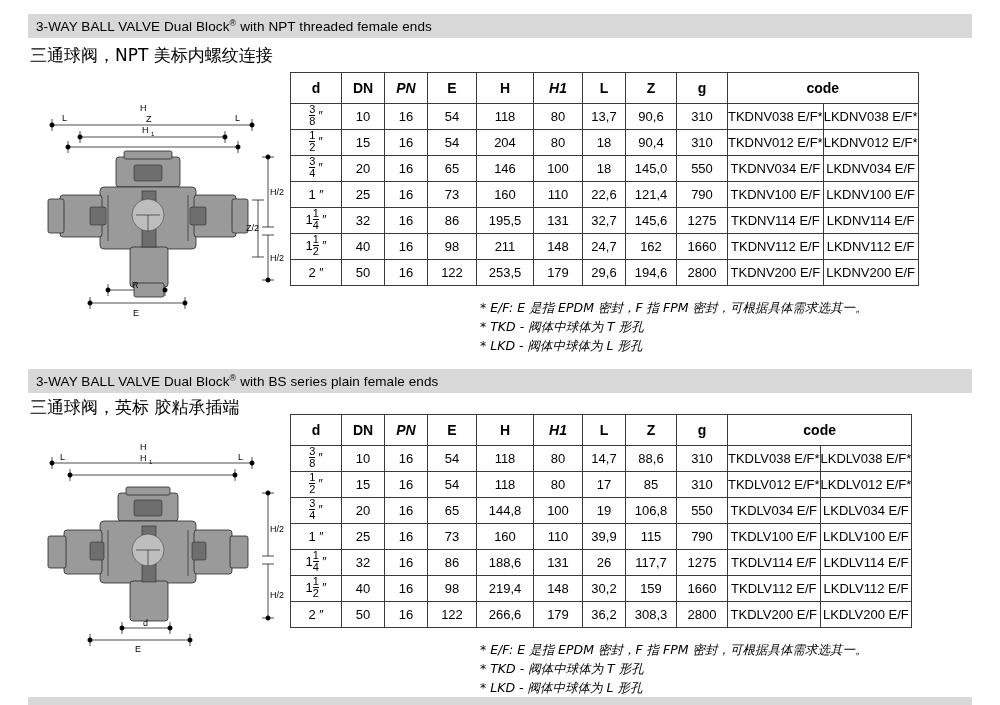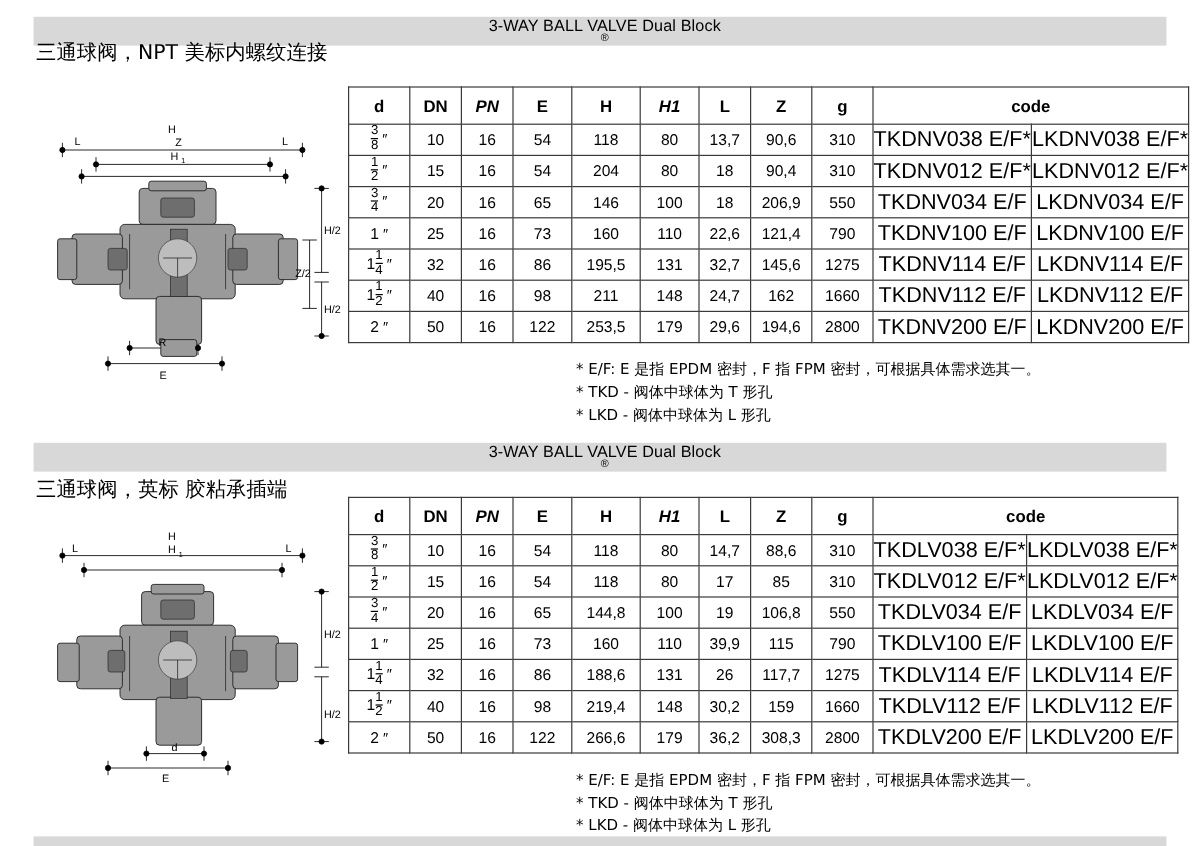--- a/index.html
+++ b/index.html
@@ -28,21 +28,20 @@
     width: 944px;
     height: 24px;
     background: #d8d8d8;
     display: flex;
     align-items: center;
     padding-left: 8px;
     box-sizing: border-box;
     font-size: 13.5px;
     letter-spacing: 0.1px;
     white-space: nowrap;
-    flex-direction: column;
   }
   .section-bar .reg {
     font-size: 9px;
     vertical-align: super;
     position: relative;
     top: -3px;
   }
   .section-bar .bold {
     font-weight: normal;
   }
@@ -82,21 +81,21 @@
   .col-dn   { width: 42px; }
   .col-pn   { width: 42px; font-style: italic; }
   .col-e    { width: 48px; }
   .col-h    { width: 56px; }
   .col-h1   { width: 48px; font-style: italic; }
   .col-l    { width: 42px; }
   .col-z    { width: 50px; }
   .col-g    { width: 50px; }
   .col-code { width: 120px; }
 
-  .cell-code { font-size: 18px; }
+  .cell-code { font-size: 13px; }
 
   .frac {
     display: inline-block;
     font-size: 11px;
     line-height: 1;
     vertical-align: middle;
     text-align: center;
     position: relative;
     top: -1px;
   }
@@ -105,20 +104,21 @@
   .inch { font-size: 12px; }
   .whole { font-size: 13px; }
 
   
   .notes {
     position: absolute;
     font-family: "DejaVu Sans", sans-serif;
     font-size: 12.5px;
     line-height: 19px;
     white-space: nowrap;
+    font-style: italic;
   }
   .notes div { }
 
   
   .drawing {
     position: absolute;
   }
   .bottom-bar {
     position: absolute;
     left: 28px;
@@ -129,23 +129,24 @@
 </style>
 </head>
 <body>
 
 <div class="page">
 
   <div class="section-bar" style="top:14px;">
     <span class="bold">3-WAY BALL VALVE Dual Block</span>
       <span class="reg">®</span>
       <span>&nbsp;</span>
+      <span>with NPT threaded female ends</span>
   </div>
 
-  <div class="section-sub" style="top:32px;">三通球阀，NPT 美标内螺纹连接</div>
+  <div class="section-sub" style="top:44px;">三通球阀，NPT 美标内螺纹连接</div>
 
   <div class="drawing" style="left:30px; top:95px; width:255px; height:225px;">
     <svg width="255" height="225" viewBox="0 0 255 225" xmlns="http://www.w3.org/2000/svg">
       <g stroke="#000" stroke-width="0.7" fill="none">
 
         <line x1="22" y1="30" x2="222" y2="30"></line>
         <line x1="50" y1="42" x2="195" y2="42"></line>
         <line x1="38" y1="52" x2="208" y2="52"></line>
         <line x1="22" y1="24" x2="22" y2="36"></line>
           <line x1="222" y1="24" x2="222" y2="36"></line>
@@ -271,21 +272,21 @@
         <td class="cell-code">LKDNV012 E/F*</td>
       </tr>
       <tr>
         <td><span class="whole"></span><span class="frac"><span class="num">3</span><span class="den">4</span></span><span class="inch">&nbsp;″</span></td>
         <td>20</td>
         <td>16</td>
         <td>65</td>
         <td>146</td>
         <td>100</td>
         <td>18</td>
-        <td>206,9</td>
+        <td>145,0</td>
         <td>550</td>
         <td class="cell-code">TKDNV034 E/F</td>
         <td class="cell-code">LKDNV034 E/F</td>
       </tr>
       <tr>
         <td><span class="whole">1</span><span class="inch">&nbsp;″</span></td>
         <td>25</td>
         <td>16</td>
         <td>73</td>
         <td>160</td>
@@ -341,20 +342,21 @@
   <div class="notes" style="left:480px; top:298px;">
     <div>* E/F: E 是指 EPDM 密封，F 指 FPM 密封，可根据具体需求选其一。</div>
     <div>* TKD - 阀体中球体为 T 形孔</div>
     <div>* LKD - 阀体中球体为 L 形孔</div>
   </div>
 
   <div class="section-bar" style="top:369px;">
     <span class="bold">3-WAY BALL VALVE Dual Block</span>
       <span class="reg">®</span>
       <span>&nbsp;</span>
+      <span>with BS series plain female ends</span>
   </div>
 
   <div class="section-sub" style="top:396px;">三通球阀，英标 胶粘承插端</div>
 
   <div class="drawing" style="left:30px; top:438px; width:255px; height:215px;">
     <svg width="255" height="215" viewBox="0 0 255 215" xmlns="http://www.w3.org/2000/svg">
       <g stroke="#000" stroke-width="0.7" fill="none">
         <line x1="22" y1="25" x2="222" y2="25"></line>
         <line x1="40" y1="37" x2="205" y2="37"></line>
         <line x1="22" y1="19" x2="22" y2="31"></line>

